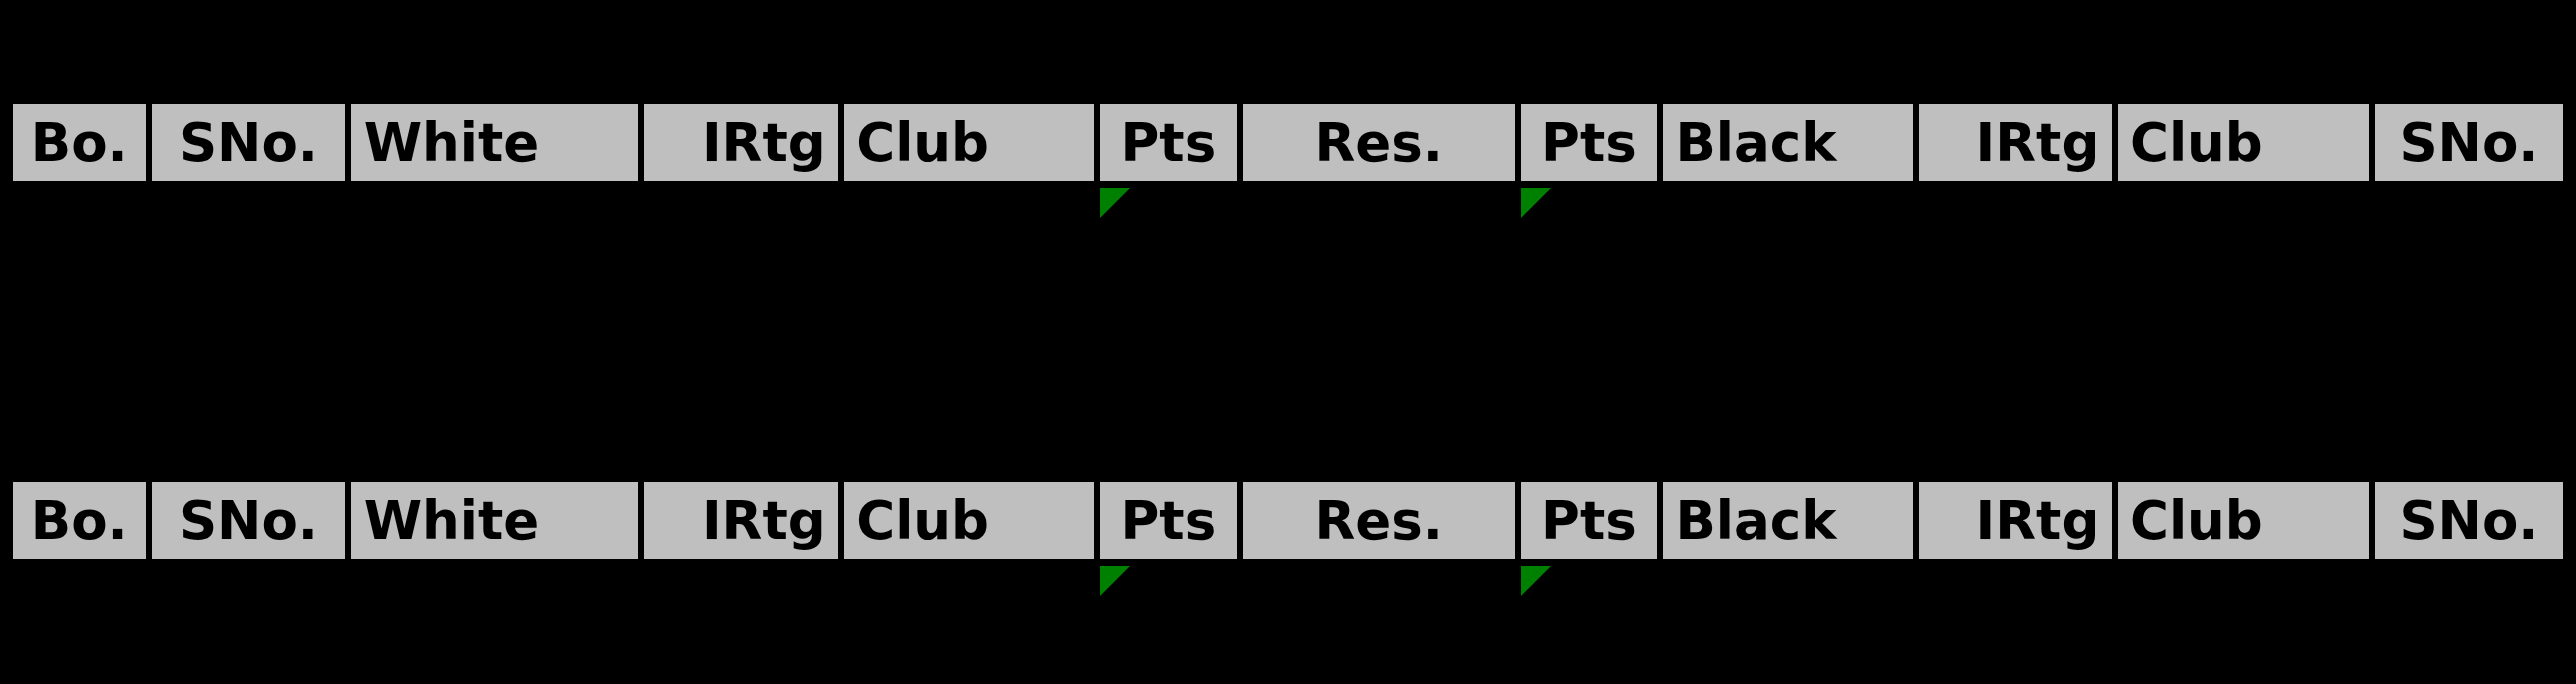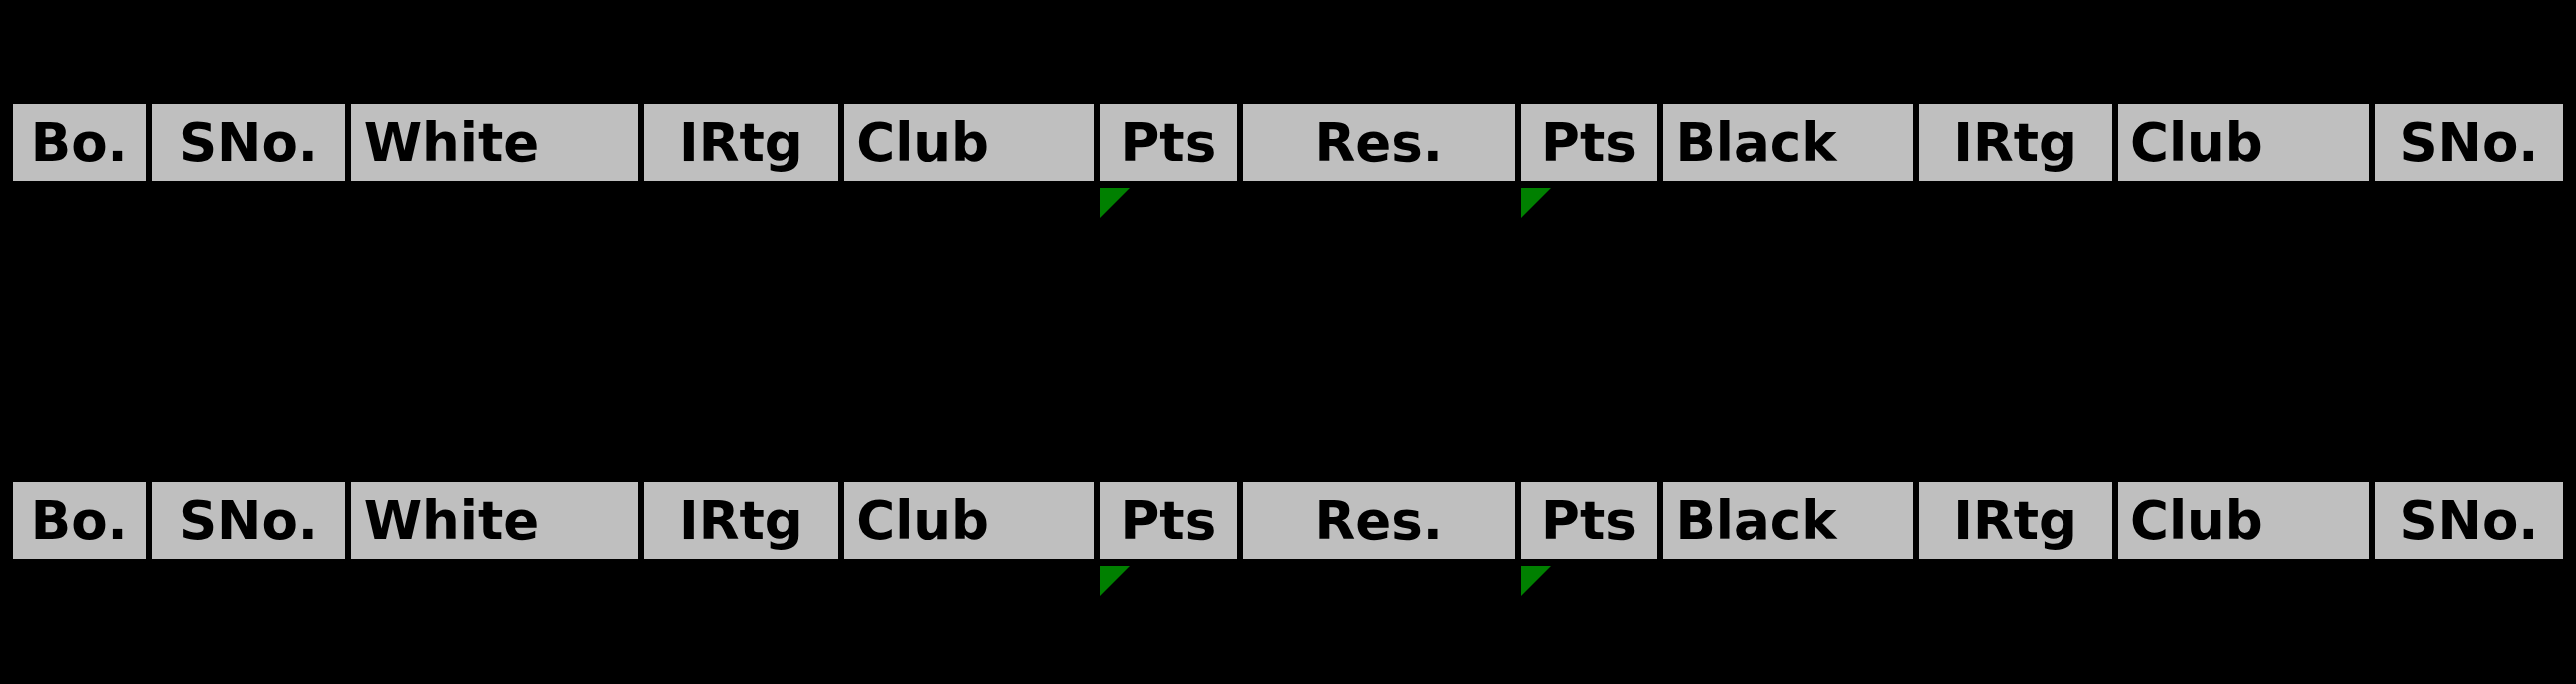--- a/index.html
+++ b/index.html
@@ -45,21 +45,21 @@
     white-space: nowrap;
     vertical-align: middle;
     position: relative;
     box-sizing: border-box;
   }
   .header-row th:first-child { border-left: 6.2px solid #000000; }
   .header-row th:last-child  { border-right: 6.2px solid #000000; }
 
   .al-left   { text-align: left; }
   .al-center { text-align: center; }
-  .al-right  { text-align: center; }
+  .al-right  { text-align: right; }
 
   
   .c-bo     { width: 145px; }
   .c-sno    { width: 201px; }
   .c-white  { width: 296px; }
   .c-irtg   { width: 202px; }
   .c-club   { width: 260px; }
   .c-pts    { width: 143px; }
   .c-res    { width: 283px; }
   .c-pts2   { width: 143px; }

